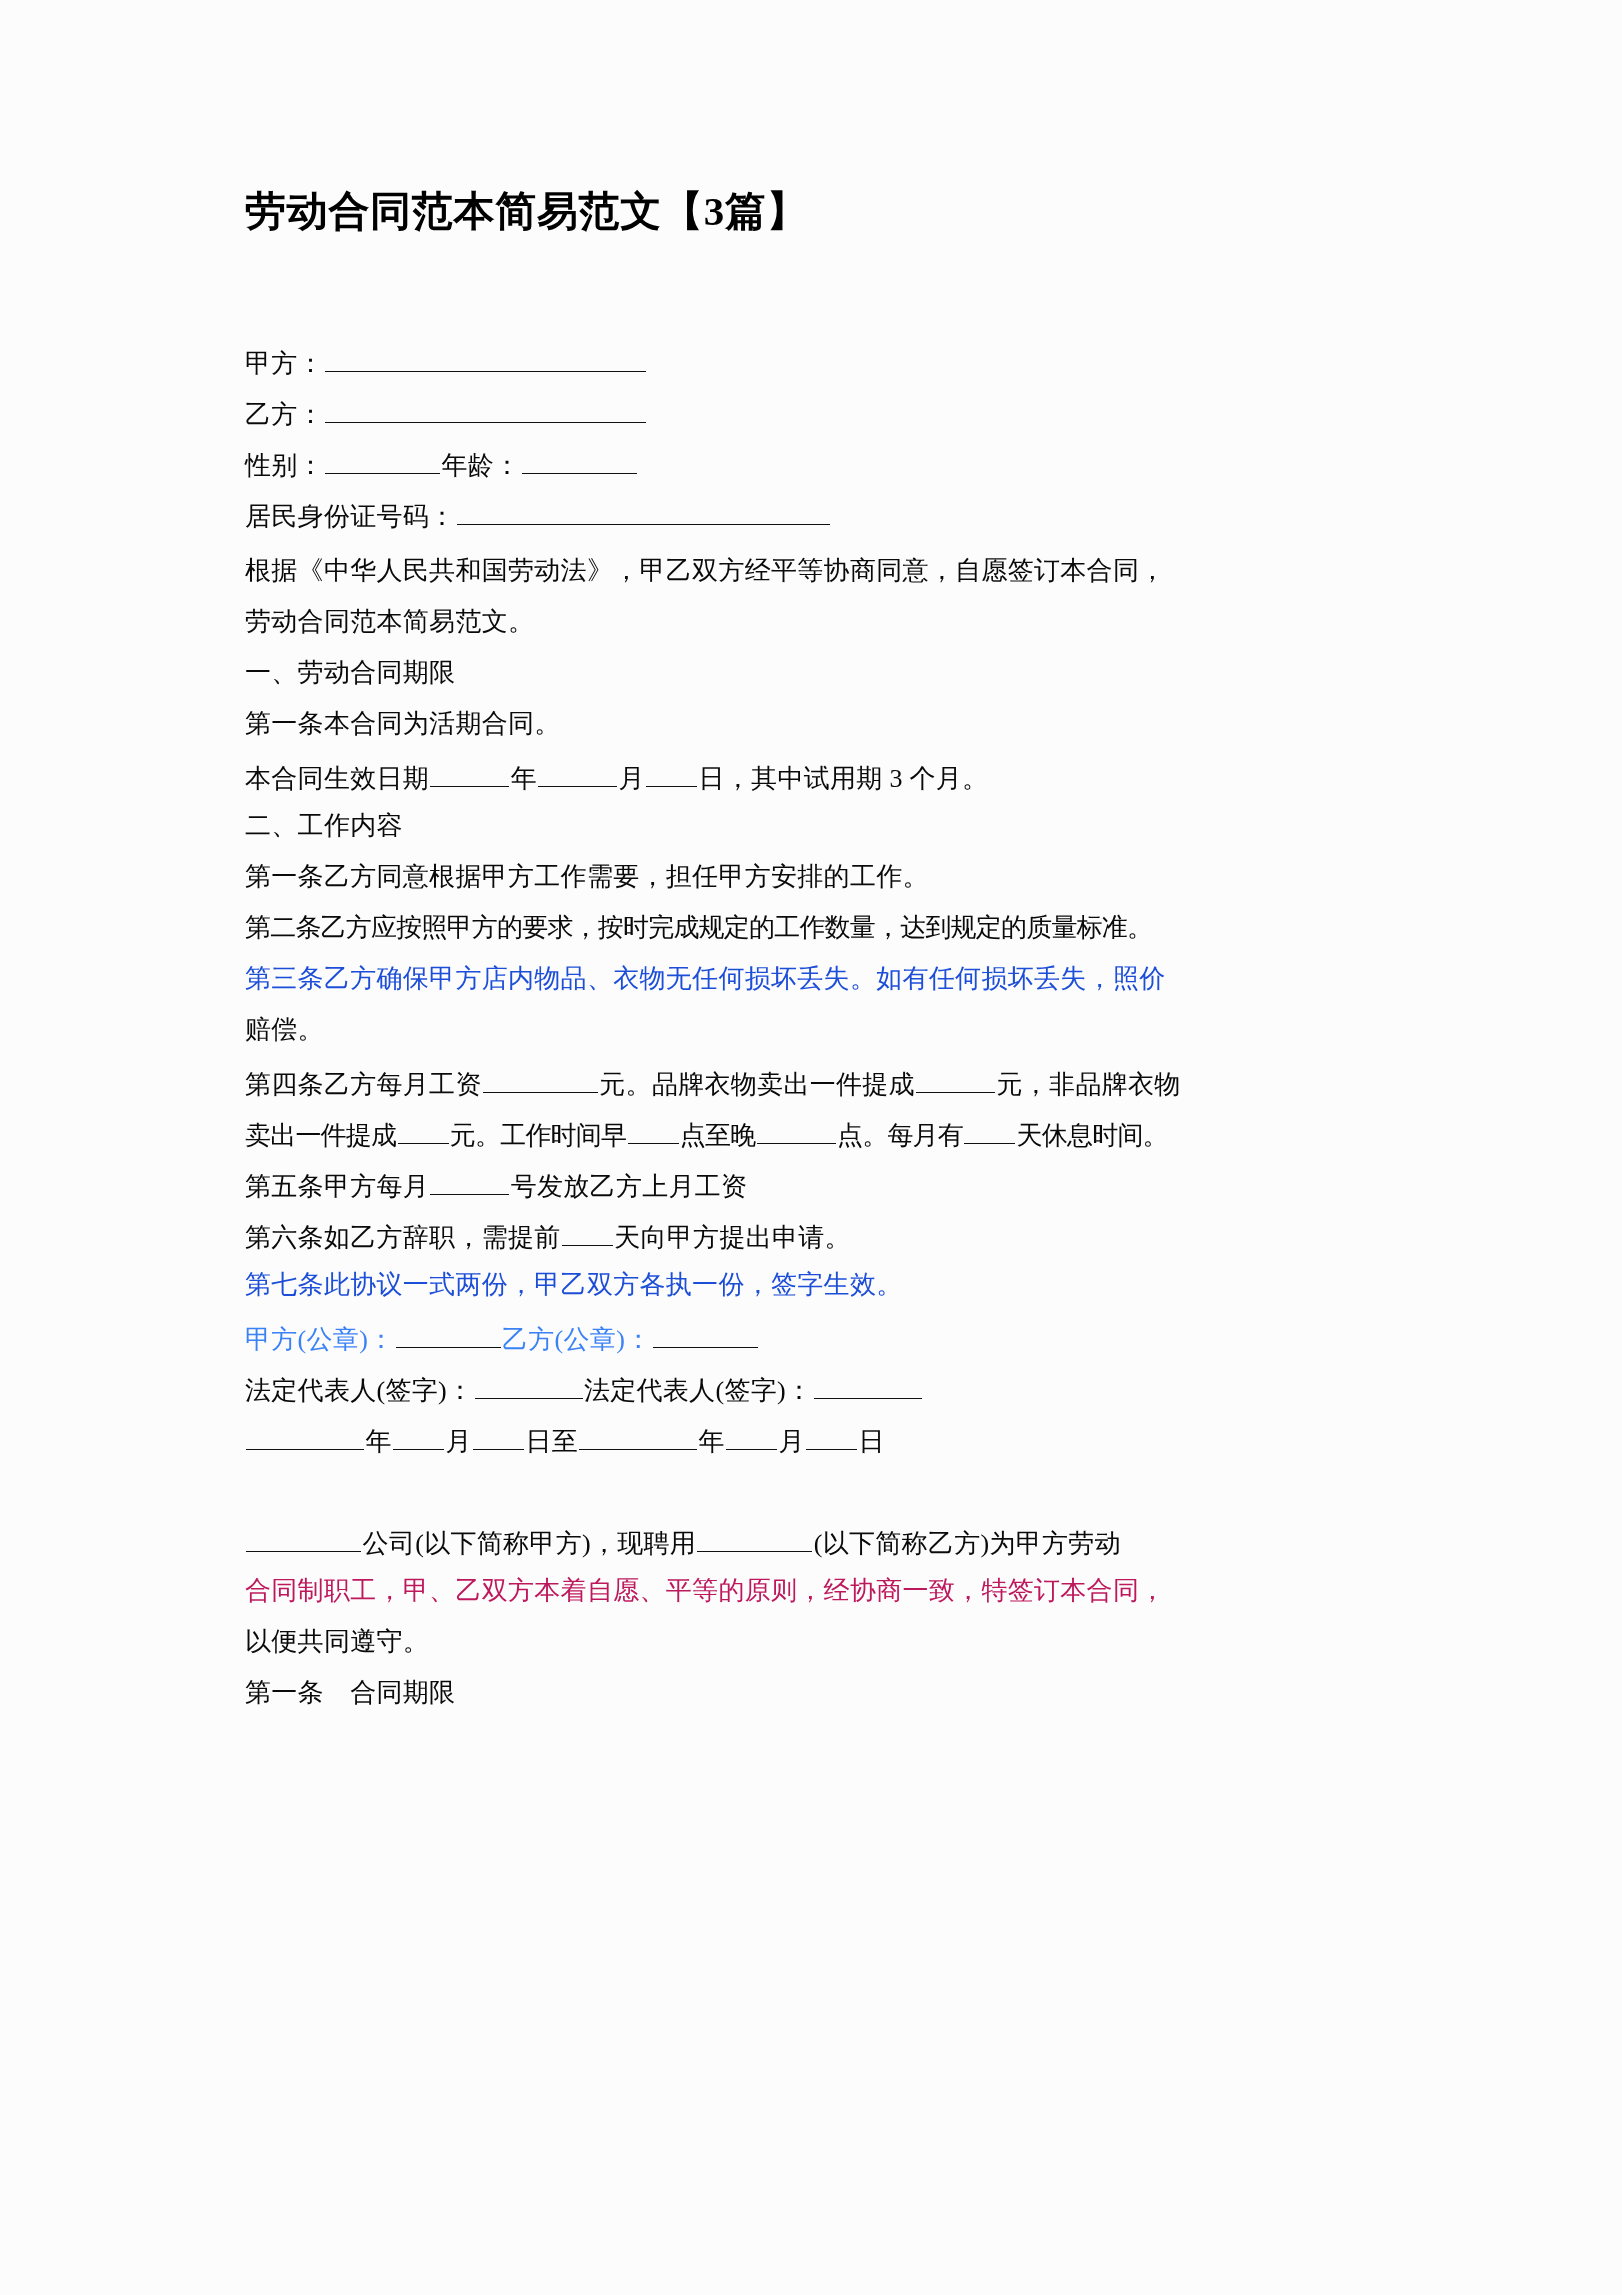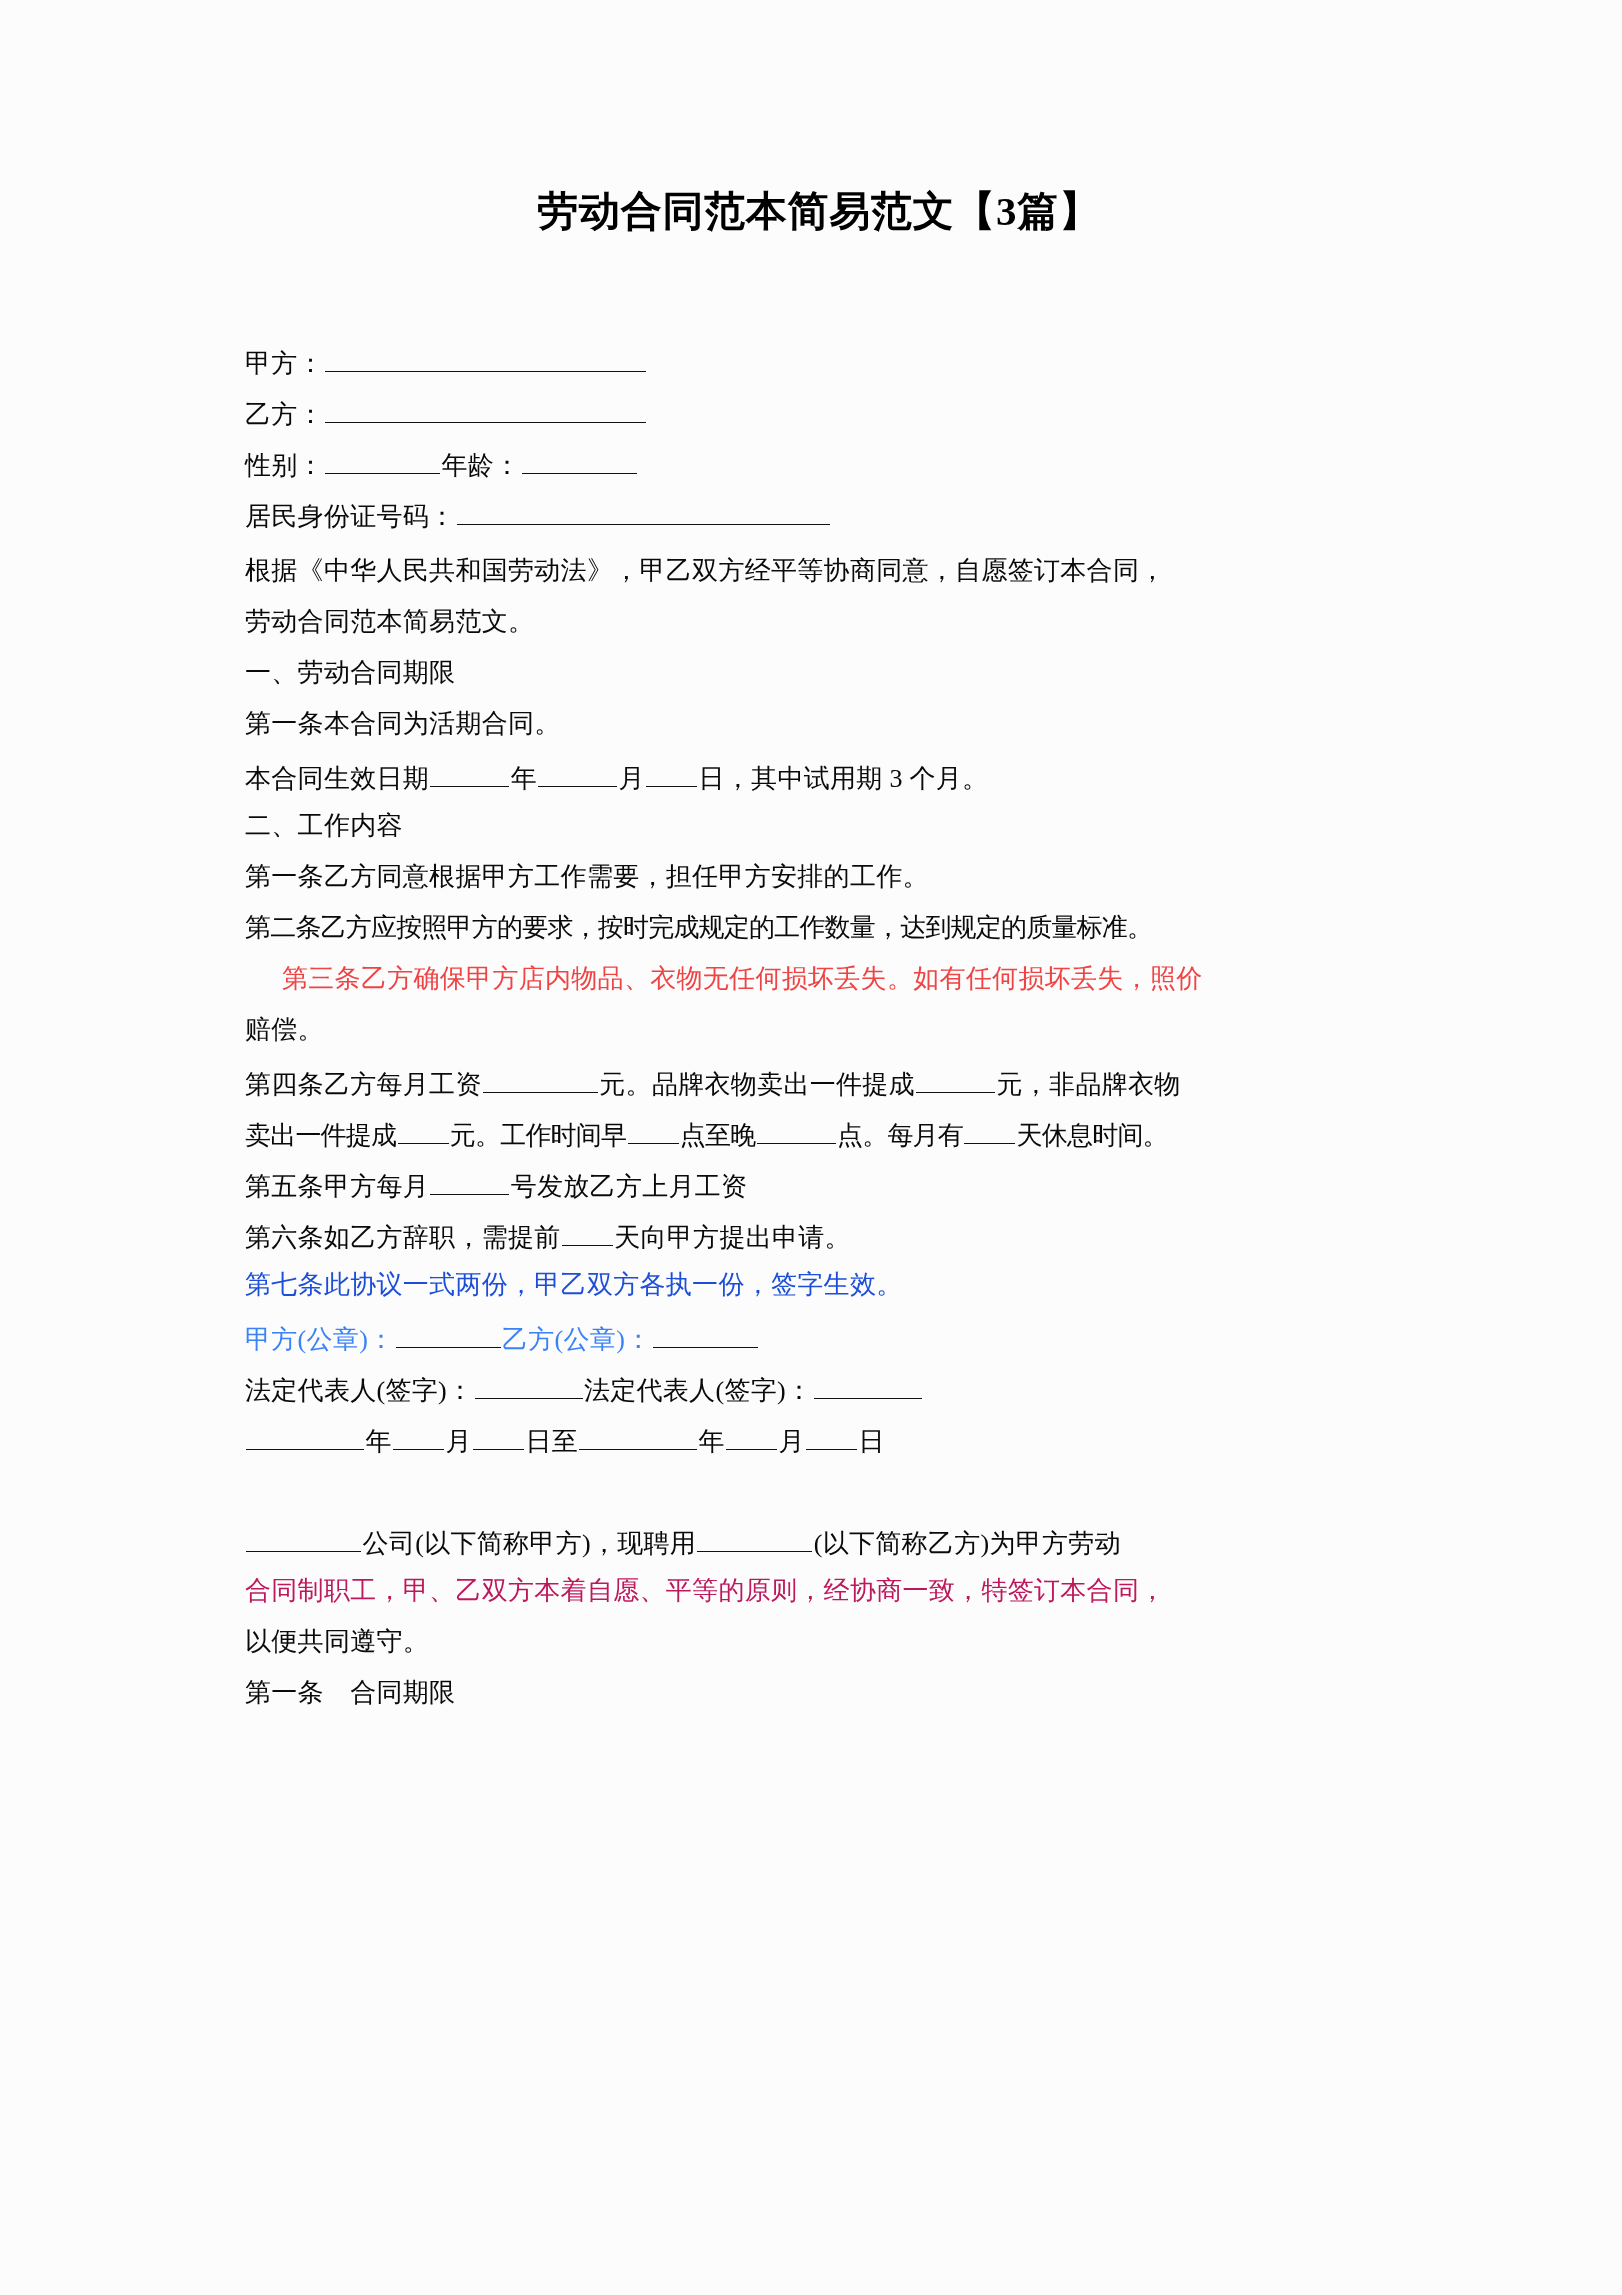--- a/index.html
+++ b/index.html
@@ -27,21 +27,21 @@
   }
 
   
   .doc-title {
     margin: 0;
     padding: 0;
     position: absolute;
     top: 186px;
     left: 0;
     width: 1148px;
-    text-align: center;
+    text-align: left;
     font-size: 41px;
     font-weight: bold;
     letter-spacing: 0.7px;
     color: #000000;
     line-height: 1.25;
     white-space: nowrap;
   }
 
   
   .para {
@@ -106,21 +106,21 @@
     <div class="para" style="top: 660px; color: rgb(10, 10, 10);">一、劳动合同期限</div>
     <div class="para" style="top: 711px; color: rgb(10, 10, 10);">第一条本合同为活期合同。</div>
 
     <div class="para" style="top: 762px; color: rgb(10, 10, 10);">
       <span>本合同生效日期</span><span class="blank b-sm" style="border-bottom-color: rgb(17, 17, 17);"></span><span>年</span><span class="blank b-sm" style="border-bottom-color: rgb(17, 17, 17);"></span><span>月</span><span class="blank b-xs" style="border-bottom-color: rgb(17, 17, 17);"></span><span>日，其中试用期 3 个月。</span>
     </div>
 
     <div class="para" style="top: 813px; color: rgb(10, 10, 10);">二、工作内容</div>
     <div class="para" style="top: 864px; color: rgb(10, 10, 10);">第一条乙方同意根据甲方工作需要，担任甲方安排的工作。</div>
     <div class="para tight" style="top: 915px; color: rgb(10, 10, 10);">第二条乙方应按照甲方的要求，按时完成规定的工作数量，达到规定的质量标准。</div>
-    <div class="para" style="top: 966px; color: #ef4444; margin-left: 37px;">第三条乙方确保甲方店内物品、衣物无任何损坏丢失。如有任何损坏丢失，照价</div>
+    <div class="para" style="top: 966px; color: #1d4ed8;">第三条乙方确保甲方店内物品、衣物无任何损坏丢失。如有任何损坏丢失，照价</div>
     <div class="para" style="top: 1017px; color: rgb(10, 10, 10);">赔偿。</div>
 
     <div class="para" style="top: 1068px; color: rgb(10, 10, 10);">
       <span>第四条乙方每月工资</span><span class="blank b-md" style="border-bottom-color: rgb(17, 17, 17);"></span><span>元。品牌衣物卖出一件提成</span><span class="blank b-sm" style="border-bottom-color: rgb(17, 17, 17);"></span><span>元，非品牌衣物</span>
     </div>
     <div class="para tight" style="top: 1119px; color: rgb(10, 10, 10);">
       <span>卖出一件提成</span><span class="blank b-xs" style="border-bottom-color: rgb(17, 17, 17);"></span><span>元。工作时间早</span><span class="blank b-xs" style="border-bottom-color: rgb(17, 17, 17);"></span><span>点至晚</span><span class="blank b-sm" style="border-bottom-color: rgb(17, 17, 17);"></span><span>点。每月有</span><span class="blank b-xs" style="border-bottom-color: rgb(17, 17, 17);"></span><span>天休息时间。</span>
     </div>
 
     <div class="para" style="top: 1170px; color: rgb(10, 10, 10);">

